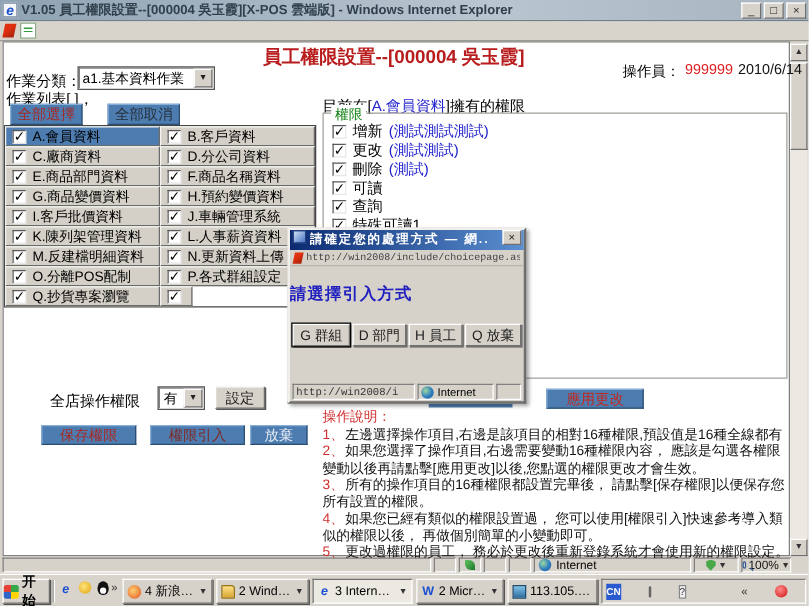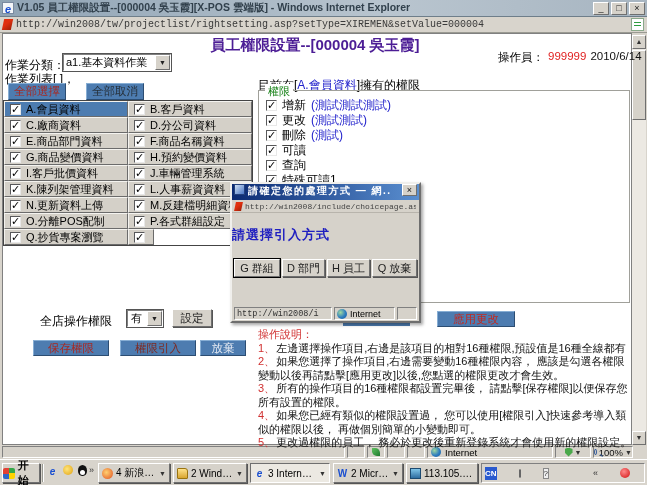--- a/index.html
+++ b/index.html
@@ -28,21 +28,21 @@
   
   .page-frame { position:absolute; left:2px; top:33px; width:630px; height:412px; background:#fff; border:1px solid #808080; }
 
   
   .vscroll { position:absolute; left:632px; top:35px; width:14px; height:410px; background:#ece9e3; }
   .scroll-btn { position:absolute; left:0; width:14px; height:14px; background:#d6d2ca; border:1px solid; border-color:#fff #6f6f6f #6f6f6f #fff; font-size:7px; line-height:12px; text-align:center; color:#333; }
   .scroll-up { top:0; } .scroll-down { bottom:0; }
   .scroll-thumb { position:absolute; left:0; top:15px; width:14px; height:70px; background:#d6d2ca; border:1px solid; border-color:#fff #6f6f6f #6f6f6f #fff; }
 
   
-  .page-title { position:absolute; left:150px; top:36px; width:330px; text-align:center; font-size:15px; font-weight:bold; color:#4c1d95; }
+  .page-title { position:absolute; left:150px; top:36px; width:330px; text-align:center; font-size:15px; font-weight:bold; color:#b91c1c; }
   .operator-row { position:absolute; left:498px; top:39px; display:flex; gap:4px; font-size:11.5px;margin-top:11px; }
   .operator-value { color:#e02020; }
   .header-date { color:#111; }
 
   
   .cat-label { position:absolute; left:5px; top:57px; font-size:12px; }
   .cat-select { position:absolute; left:63px; top:54px; width:108px; height:17px; background:#fff; border:1px solid; border-color:#808080 #fff #fff #808080; outline:1px solid #555; display:flex; align-items:center; }
   .cat-select .sel-text { flex:1; font-size:11px; padding-left:2px; white-space:nowrap; overflow:hidden; }
   .dd-btn { width:15px; height:15px; background:#d6d2ca; border:1px solid; border-color:#fff #6f6f6f #6f6f6f #fff; font-size:7px; line-height:13px; text-align:center; color:#222; }
   .list-label { position:absolute; left:5px; top:71px; font-size:12px; }
@@ -173,21 +173,20 @@
     <span class="title-text">V1.05 員工權限設置--[000004 吳玉霞][X-POS 雲端版] - Windows Internet Explorer</span>
     <span class="winbtns">
       <span class="winbtn">_</span>
       <span class="winbtn">□</span>
       <span class="winbtn">×</span>
     </span>
   </div>
 
   <div class="addressbar">
     <span class="site-icon"></span>
-    <span class="addr-text">http://win2008/tw/projectlist/rightsetting.asp?setType=XIREMEN&amp;setValue=000004</span>
     <span class="page-status-icon"></span>
   </div>
 
   <div class="page-frame"></div>
 
   <div class="vscroll">
     <span class="scroll-btn scroll-up">▲</span>
     <span class="scroll-thumb"></span>
     <span class="scroll-btn scroll-down">▼</span>
   </div>
@@ -254,25 +253,25 @@
       <div class="module-cell">
       <span class="cb"></span>
       <span class="module-label">K.陳列架管理資料</span>
     </div>
       <div class="module-cell">
       <span class="cb"></span>
       <span class="module-label">L.人事薪資資料</span>
     </div>
       <div class="module-cell">
       <span class="cb"></span>
+      <span class="module-label">M.反建檔明細資料</span>
+    </div>
+      <div class="module-cell">
+      <span class="cb"></span>
       <span class="module-label">N.更新資料上傳</span>
-    </div>
-      <div class="module-cell">
-      <span class="cb"></span>
-      <span class="module-label">M.反建檔明細資料</span>
     </div>
       <div class="module-cell">
       <span class="cb"></span>
       <span class="module-label">O.分離POS配制</span>
     </div>
       <div class="module-cell">
       <span class="cb"></span>
       <span class="module-label">P.各式群組設定</span>
     </div>
       <div class="module-cell">

